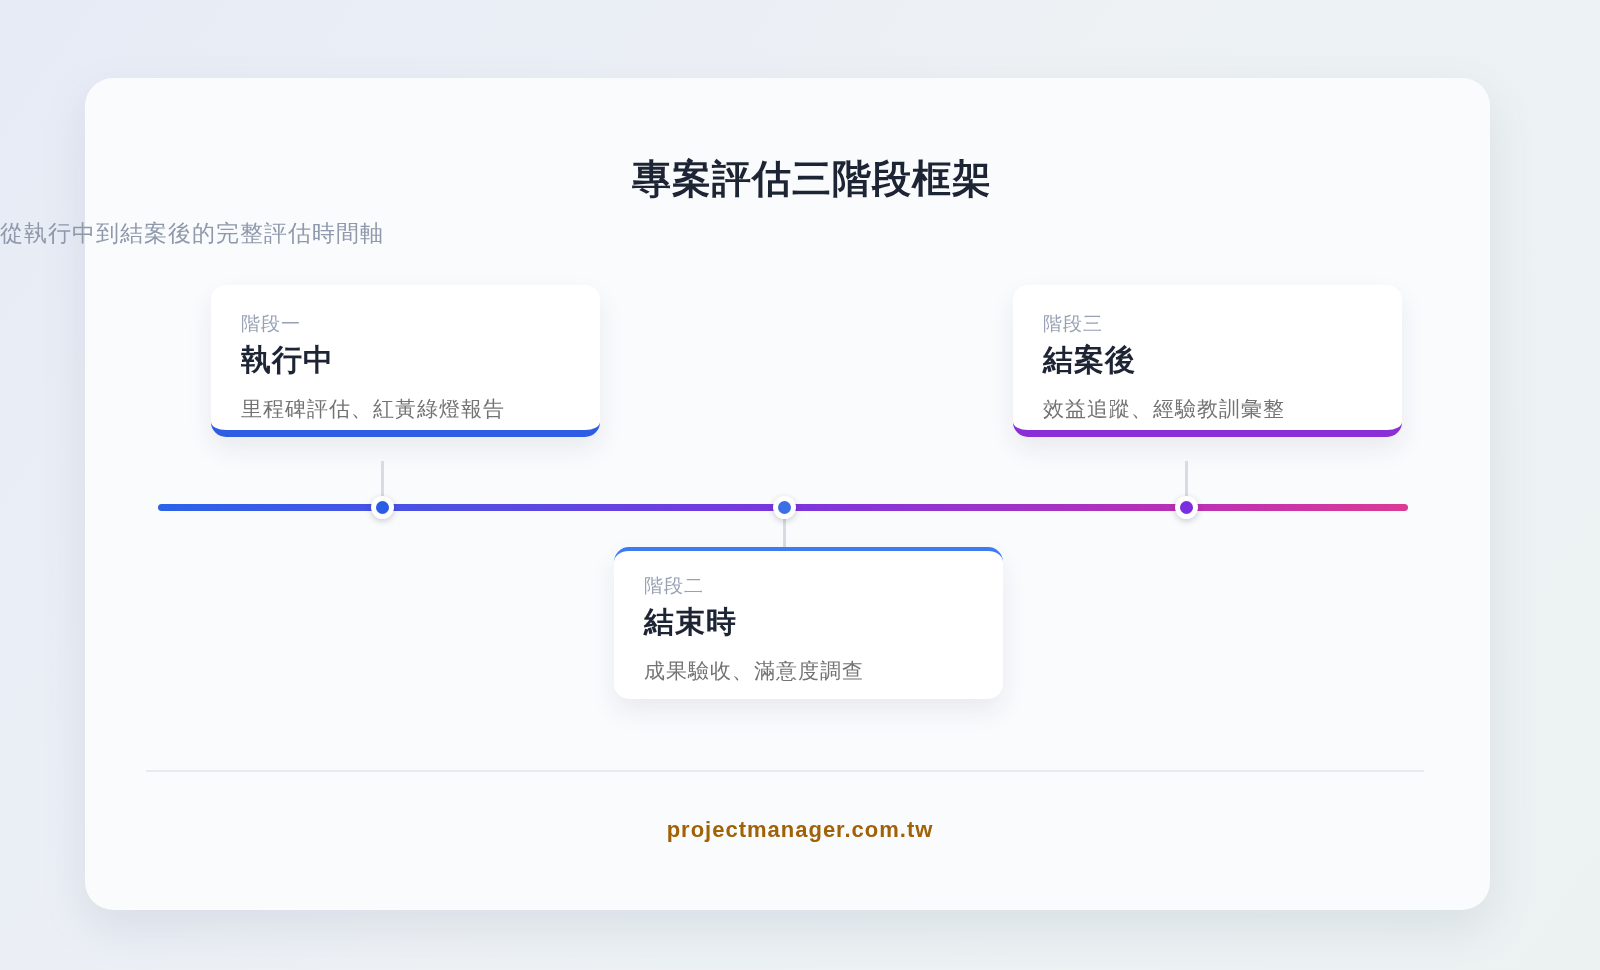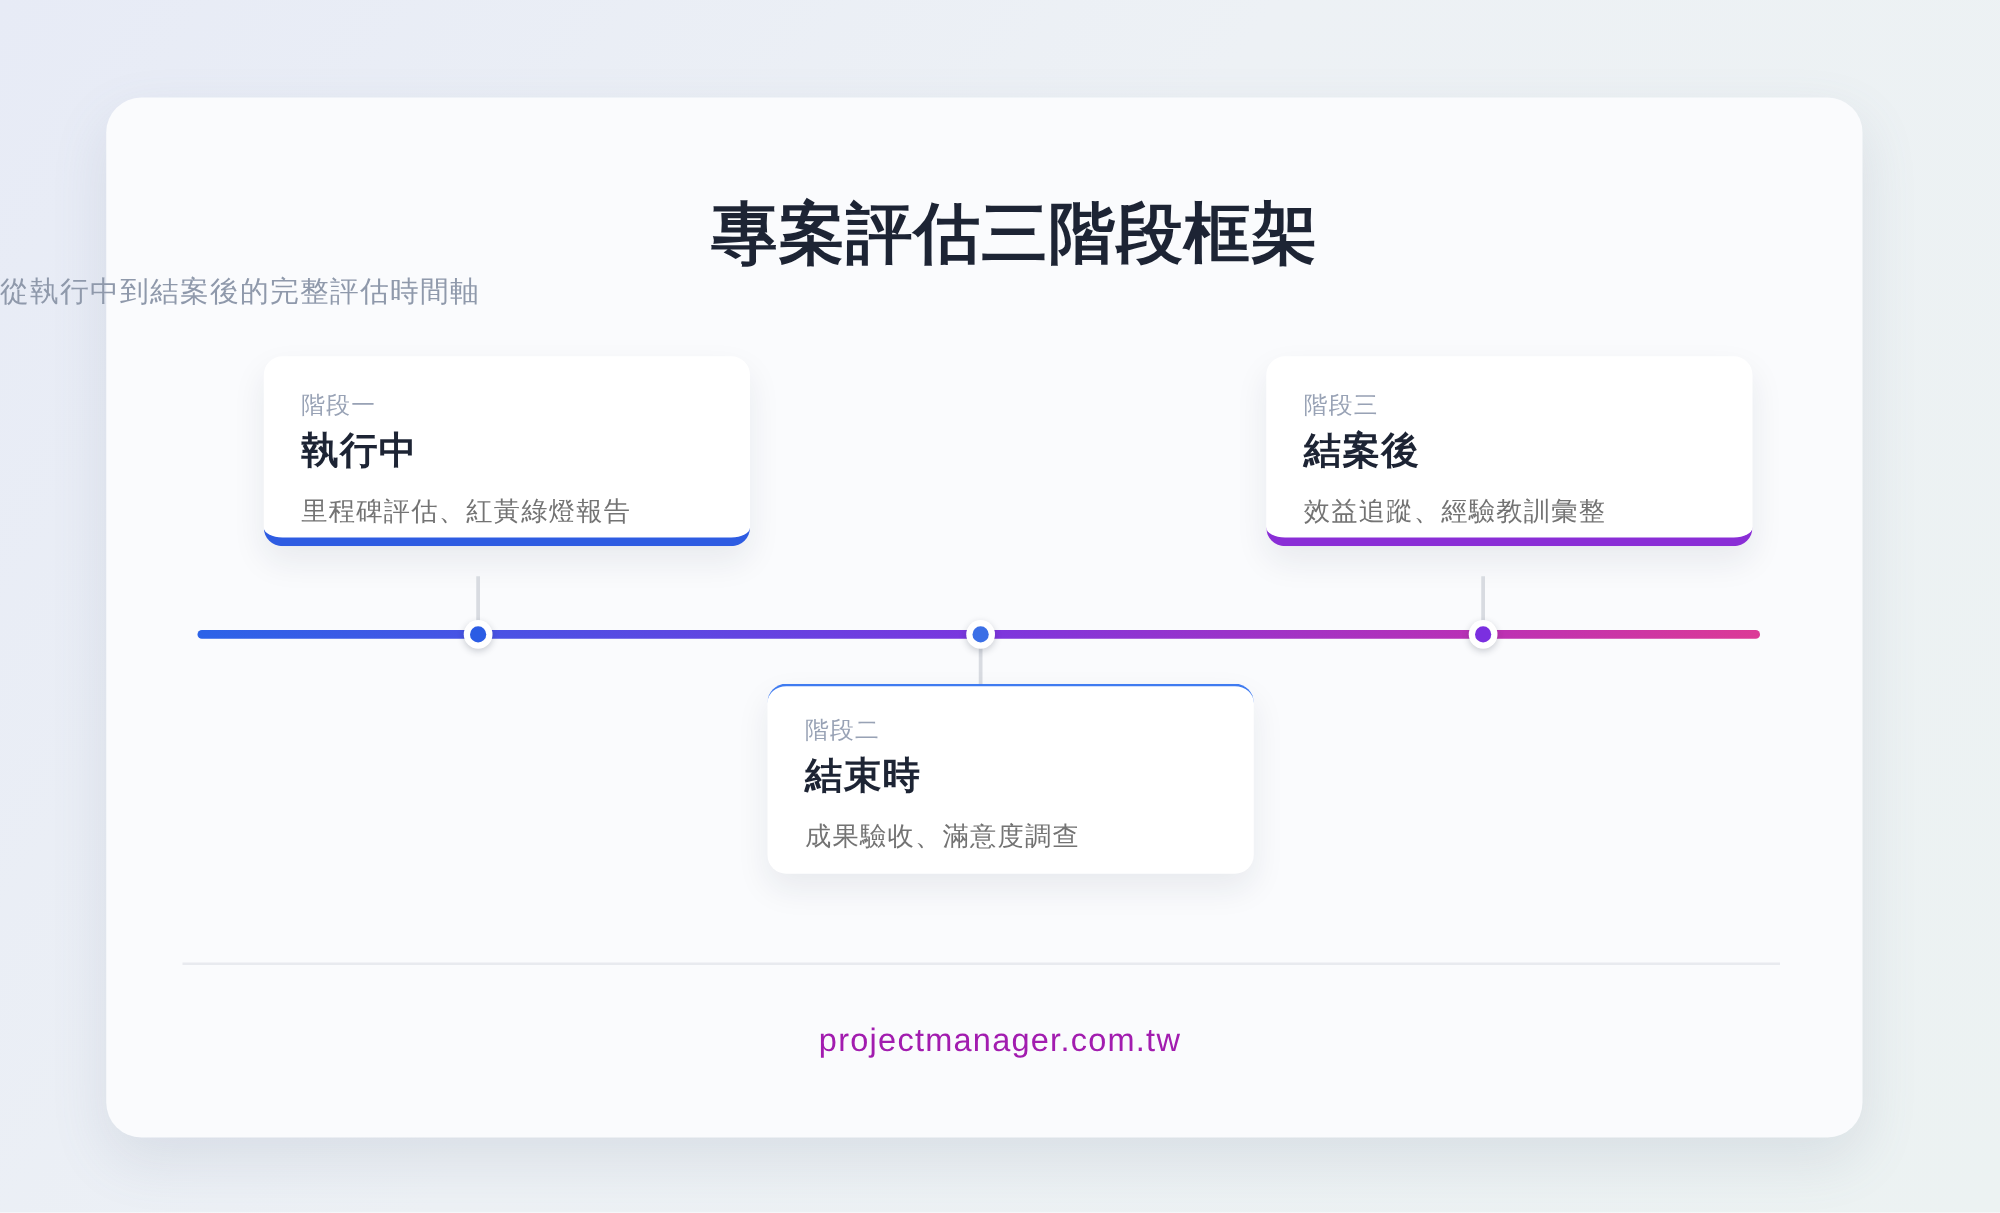--- a/index.html
+++ b/index.html
@@ -20,21 +20,21 @@
     width: 1405px; height: 832px;
     background: #fafbfd;
     border-radius: 28px;
     box-shadow: 0 18px 45px rgba(100, 112, 145, 0.14);
   }
   .main-title {
     position: absolute;
     left: 0; top: 152px;
     width: 100%;
     text-align: center;
-    font-size: 53px;
+    font-size: 39px;
     font-weight: bold;
     color: #1d2434;
     letter-spacing: 1px;
     padding-left: 24px;
   }
   .subtitle {
     position: absolute;
     left: 0; top: 218px;
     width: 100%;
     text-align: left;
@@ -45,21 +45,21 @@
   .phase-card {
     position: absolute;
     width: 389px;
     height: 152px;
     background: #ffffff;
     border-radius: 15px;
     box-shadow: 0 12px 26px rgba(30, 41, 59, 0.08);
     padding: 26px 30px;
   }
   .phase-card.accent-bottom { border-bottom: 7px solid #0369a1; }
-  .phase-card.accent-top    { border-top: 2px solid #0ea5e9; padding-top: 22px; }
+  .phase-card.accent-top    { border-top: 4px solid #0ea5e9; padding-top: 22px; }
   .card-1 { left: 211px; top: 285px; }
   .card-2 { left: 614px; top: 547px; }
   .card-3 { left: 1013px; top: 285px; }
   .phase-label {
     font-size: 19px;
     color: #98a2b5;
     letter-spacing: 1px;
   }
   .phase-title {
     font-size: 30px;
@@ -112,23 +112,23 @@
     position: absolute;
     left: 146px; top: 770px;
     width: 1278px; height: 2px;
     background: #e8eaef;
   }
   .footer-text {
     position: absolute;
     left: 0; top: 817px;
     width: 100%;
     text-align: center;
-    font-size: 26px;
-    font-weight: normal;
-    color: #a21caf;
+    font-size: 22px;
+    font-weight: bold;
+    color: #a16207;
     letter-spacing: 1px;
   }
 </style>
 </head>
 <body>
 
 <div class="canvas">
 
   <div class="panel"></div>
 

